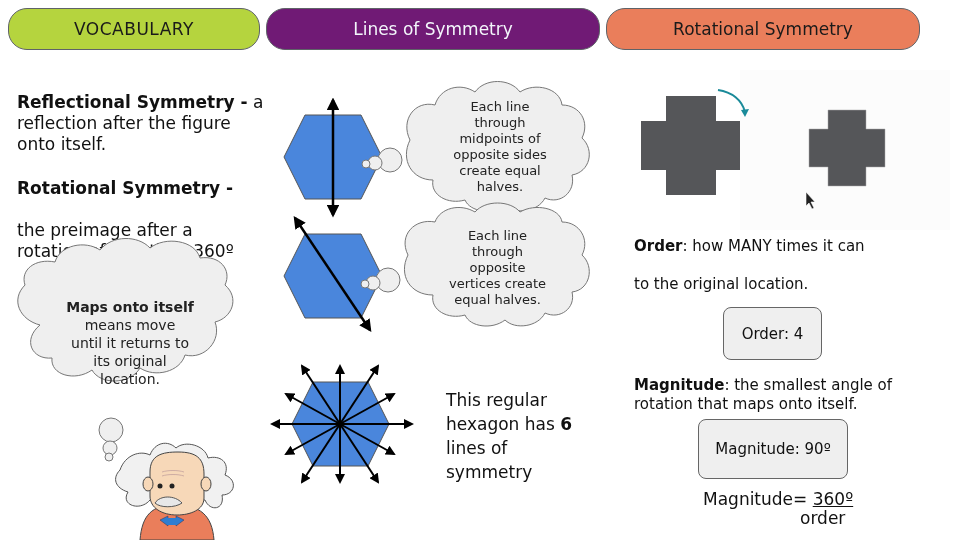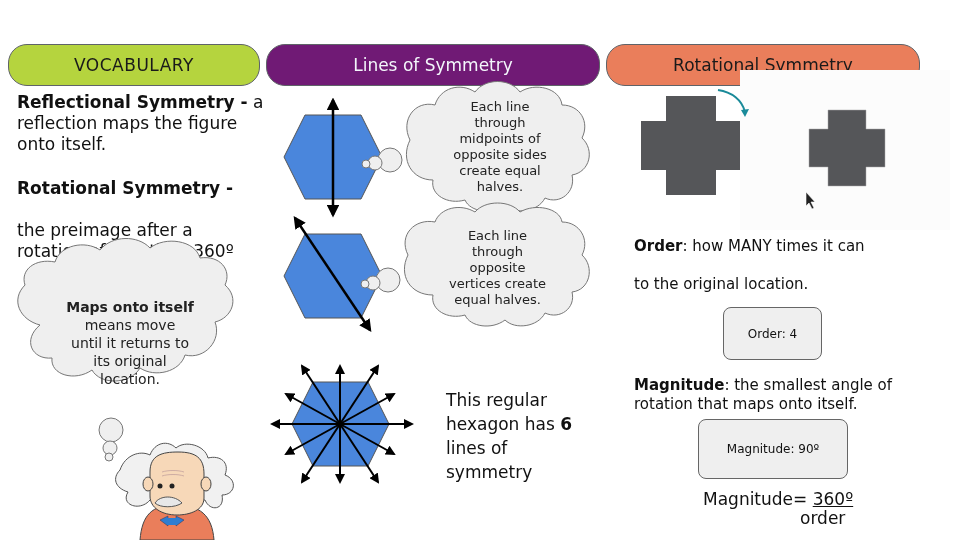--- a/index.html
+++ b/index.html
@@ -1,37 +1,37 @@
 <!DOCTYPE html>
 <html><head>
 <meta charset="utf-8">
 <style>
   html,body{margin:0;padding:0;}
   body{width:960px;height:540px;position:relative;overflow:hidden;background:#ffffff;font-family:"DejaVu Sans","Liberation Sans",sans-serif;color:#111;}
-  .hdr{position:absolute;top:8px;height:42px;border:1px solid #5f6368;border-radius:19px;box-sizing:border-box;display:flex;align-items:center;justify-content:center;font-size:17px;cursor:pointer;margin-top:36px;}
+  .hdr{position:absolute;top:8px;height:42px;border:1px solid #5f6368;border-radius:19px;box-sizing:border-box;display:flex;align-items:center;justify-content:center;font-size:17px;cursor:pointer;}
   .hdr.vocab{left:8px;width:252px;background:#b5d43e;color:#1a1a1a;letter-spacing:0.5px;}
   .hdr.lines{left:266px;width:334px;background:#701a75;color:#f3f6fb;}
   .hdr.rot{left:606px;width:314px;background:#ea7e5b;color:#1a1a1a;}
   .txt{position:absolute;font-size:17px;line-height:21px;color:#111;}
   .txt b{font-weight:bold;}
   .cloud-text{position:absolute;text-align:center;font-size:13px;line-height:16px;color:#222;}
-  .box{position:absolute;background:#efefef;border:1px solid #666;border-radius:8px;box-sizing:border-box;display:flex;align-items:center;justify-content:center;font-size:12px;color:#111;}
+  .box{position:absolute;background:#efefef;border:1px solid #666;border-radius:8px;box-sizing:border-box;display:flex;align-items:center;justify-content:center;font-size:15px;color:#111;}
   svg{position:absolute;overflow:visible;}
   .u{text-decoration:underline;}
 </style>
 </head>
 <body>
 
 <div class="hdr vocab">VOCABULARY</div>
 <div class="hdr lines">Lines of Symmetry</div>
 <div class="hdr rot">Rotational Symmetry</div>
 
 <div class="txt" style="left:17px;top:92px;width:250px;">
   <b>Reflectional Symmetry -</b><span> a</span><br>
-  <span>reflection maps the figure</span><br>
+  <span>reflection after the figure</span><br>
   <span>onto itself.</span>
 </div>
 <div class="txt" style="left:17px;top:178px;width:250px;">
   <b>Rotational Symmetry -</b><br>
   <br>
   <span>the preimage after a</span><br>
   <span>rotation of less than 360º</span>
 </div>
 
 <svg style="left:0;top:0;" width="960" height="540">

